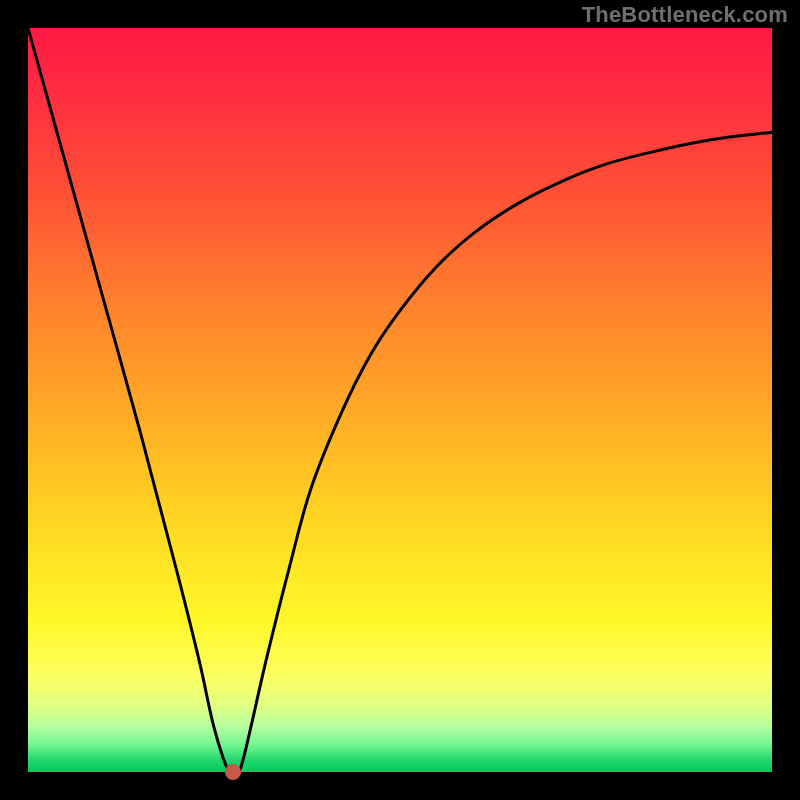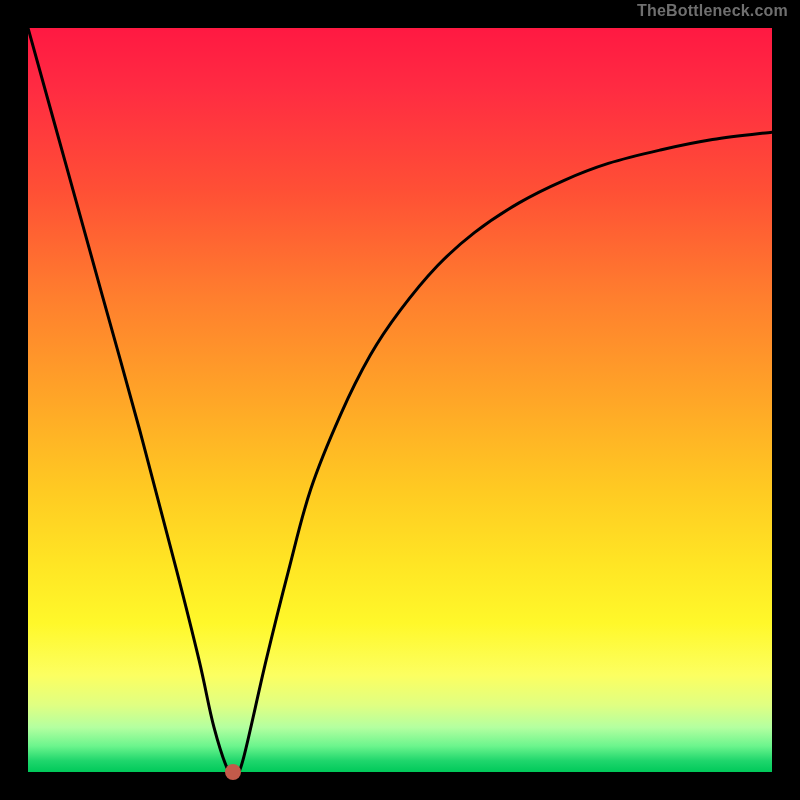--- a/index.html
+++ b/index.html
@@ -14,21 +14,21 @@
     position: relative;
     width: 800px;
     height: 800px;
     background: #000;
   }
   .watermark {
     position: absolute;
     top: 2px;
     right: 12px;
     font-family: Arial, Helvetica, sans-serif;
-    font-size: 16px;
+    font-size: 22px;
     font-weight: 600;
     color: #6f6f6f;
     letter-spacing: 0.2px;
     z-index: 10;
   }
   .plot-area {
     position: absolute;
     left: 28px;
     top: 28px;
     width: 744px;

